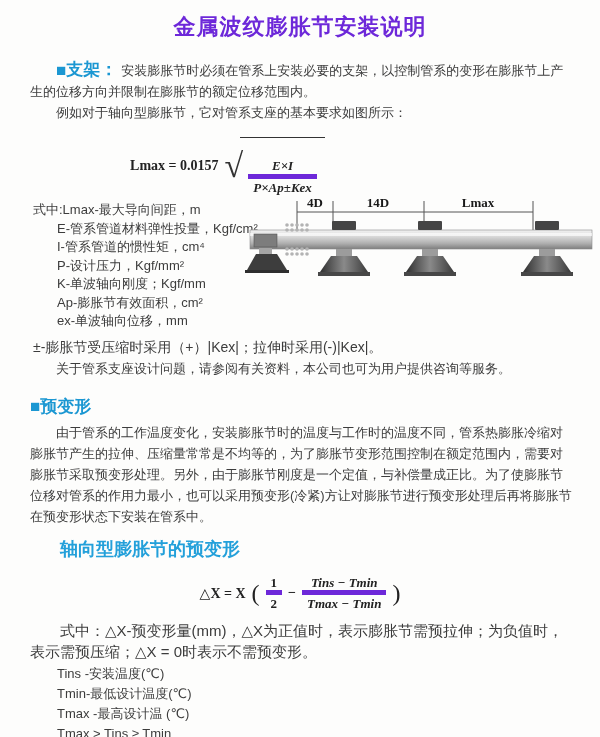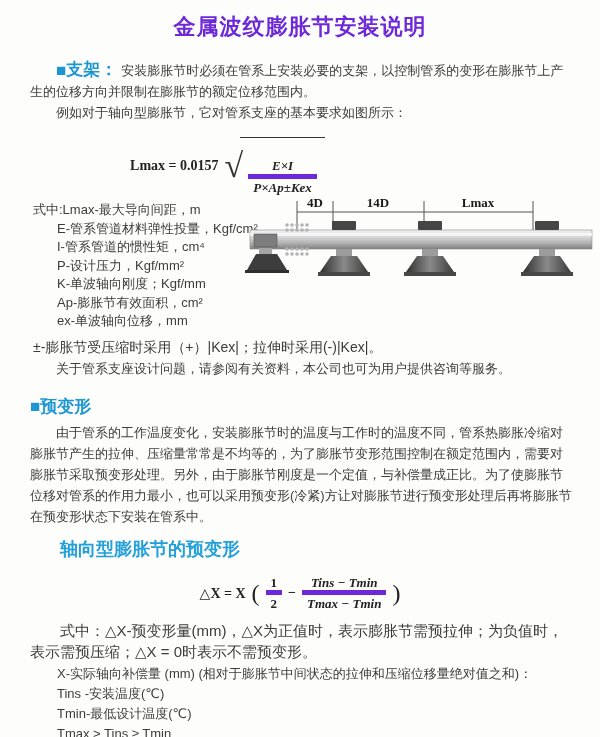--- a/index.html
+++ b/index.html
@@ -178,20 +178,20 @@
     <span class="frac ital">
       <span class="num">Tins − Tmin</span>
       <span class="den">Tmax − Tmin</span>
     </span>
     <span class="bigparen">)</span>
   </div>
 
   <p class="body-text where-para">式中：△X-预变形量(mm)，△X为正值时，表示膨胀节需预拉伸；为负值时，表示需预压缩；△X = 0时表示不需预变形。</p>
 
   <div class="items">
-    <div>X-实际轴向补偿量 (mm) (相对于膨胀节中间状态的拉伸和压缩位移量绝对值之和)：</div>
     <div>Tins -安装温度(℃)</div>
     <div>Tmin-最低设计温度(℃)</div>
+    <div>Tmax -最高设计温 (℃)</div>
     <div>Tmax &gt; Tins ≥ Tmin</div>
     <div>一般变形和受力情况下，不一定进行预变形，是否预变形对膨胀节的疲劳寿命几乎没有影响。</div>
   </div>
 
 </div>
 
 </body></html>

